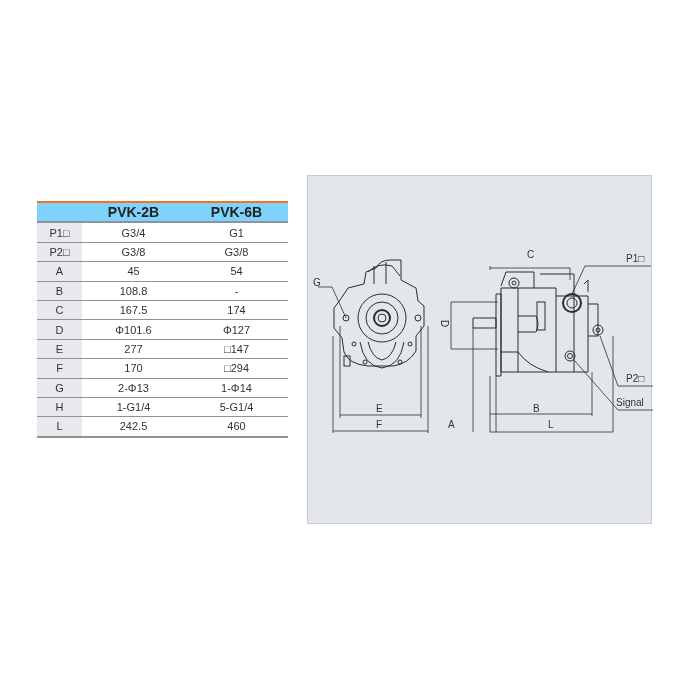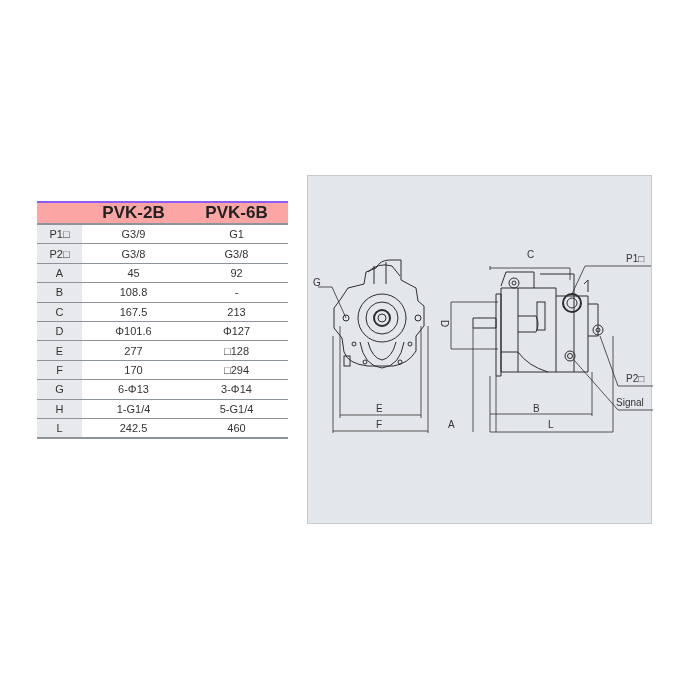--- a/index.html
+++ b/index.html
@@ -1,81 +1,81 @@
 <!DOCTYPE html>
 <html><head>
 <meta charset="utf-8">
 <style>
   html, body { margin:0; padding:0; background:#ffffff; }
   body { width:700px; height:700px; position:relative; overflow:hidden; font-family:"Liberation Sans", sans-serif; color:#333; }
   .spec-table { position:absolute; left:37px; top:201px; width:251px; border-collapse:collapse; font-size:11px; }
   .spec-table th, .spec-table td { height:18.4px; padding:0; text-align:center; border-bottom:1px solid #8d939a; }
-  .spec-table thead th { background:#fca5a5; font-weight:bold; font-size:17px; color:#222; border-top:2px solid #8b5cf6; border-bottom:2px solid #8d939a; }
+  .spec-table thead th { background:#7dd3fc; font-weight:bold; font-size:14px; color:#222; border-top:2px solid #f97316; border-bottom:2px solid #8d939a; }
   .spec-table tbody td.rowlabel { background:#e7e9ec; width:45px; }
   .spec-table tbody tr:last-child td { border-bottom:2px solid #8d939a; }
   .panel { position:absolute; left:307px; top:175px; width:345px; height:349px; background:#e3e6ea; border:1px solid #c6cacf; box-sizing:border-box; }
   .panel svg { position:absolute; left:0; top:0; }
   .lbl { font-family:"Liberation Sans", sans-serif; font-size:10px; fill:#333; }
 </style>
 </head>
 <body>
 
 <table class="spec-table">
   <thead>
     <tr>
       <th></th>
       <th>PVK-2B</th>
       <th>PVK-6B</th>
     </tr>
   </thead>
   <tbody>
     <tr>
         <td class="rowlabel">P1□</td>
-        <td>G3/9</td>
+        <td>G3/4</td>
         <td>G1</td>
       </tr>
     <tr>
         <td class="rowlabel">P2□</td>
         <td>G3/8</td>
         <td>G3/8</td>
       </tr>
     <tr>
         <td class="rowlabel">A</td>
         <td>45</td>
-        <td>92</td>
+        <td>54</td>
       </tr>
     <tr>
         <td class="rowlabel">B</td>
         <td>108.8</td>
         <td>-</td>
       </tr>
     <tr>
         <td class="rowlabel">C</td>
         <td>167.5</td>
-        <td>213</td>
+        <td>174</td>
       </tr>
     <tr>
         <td class="rowlabel">D</td>
         <td>Φ101.6</td>
         <td>Φ127</td>
       </tr>
     <tr>
         <td class="rowlabel">E</td>
         <td>277</td>
-        <td>□128</td>
+        <td>□147</td>
       </tr>
     <tr>
         <td class="rowlabel">F</td>
         <td>170</td>
         <td>□294</td>
       </tr>
     <tr>
         <td class="rowlabel">G</td>
-        <td>6-Φ13</td>
-        <td>3-Φ14</td>
+        <td>2-Φ13</td>
+        <td>1-Φ14</td>
       </tr>
     <tr>
         <td class="rowlabel">H</td>
         <td>1-G1/4</td>
         <td>5-G1/4</td>
       </tr>
     <tr>
         <td class="rowlabel">L</td>
         <td>242.5</td>
         <td>460</td>

